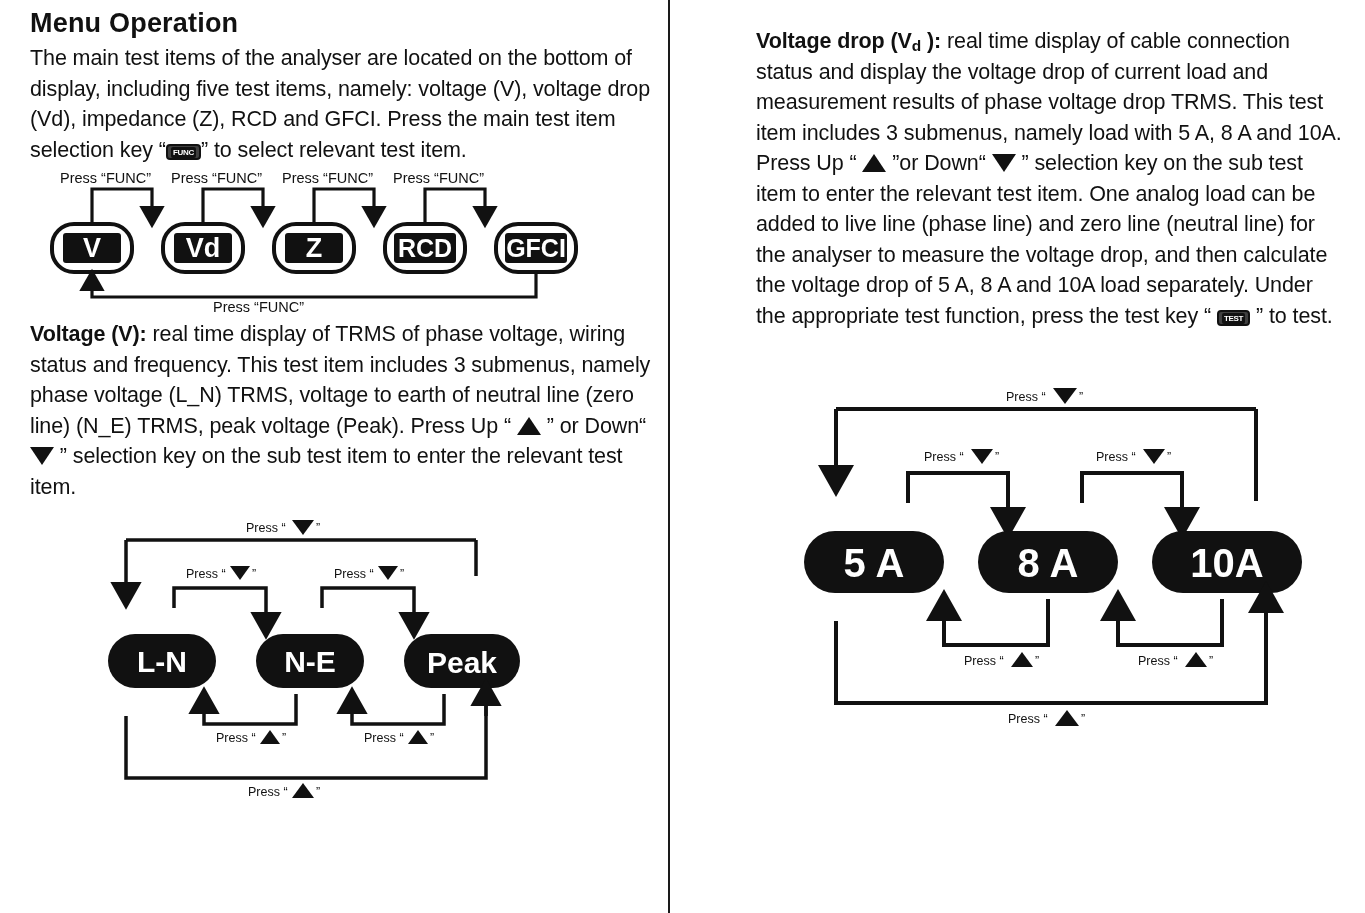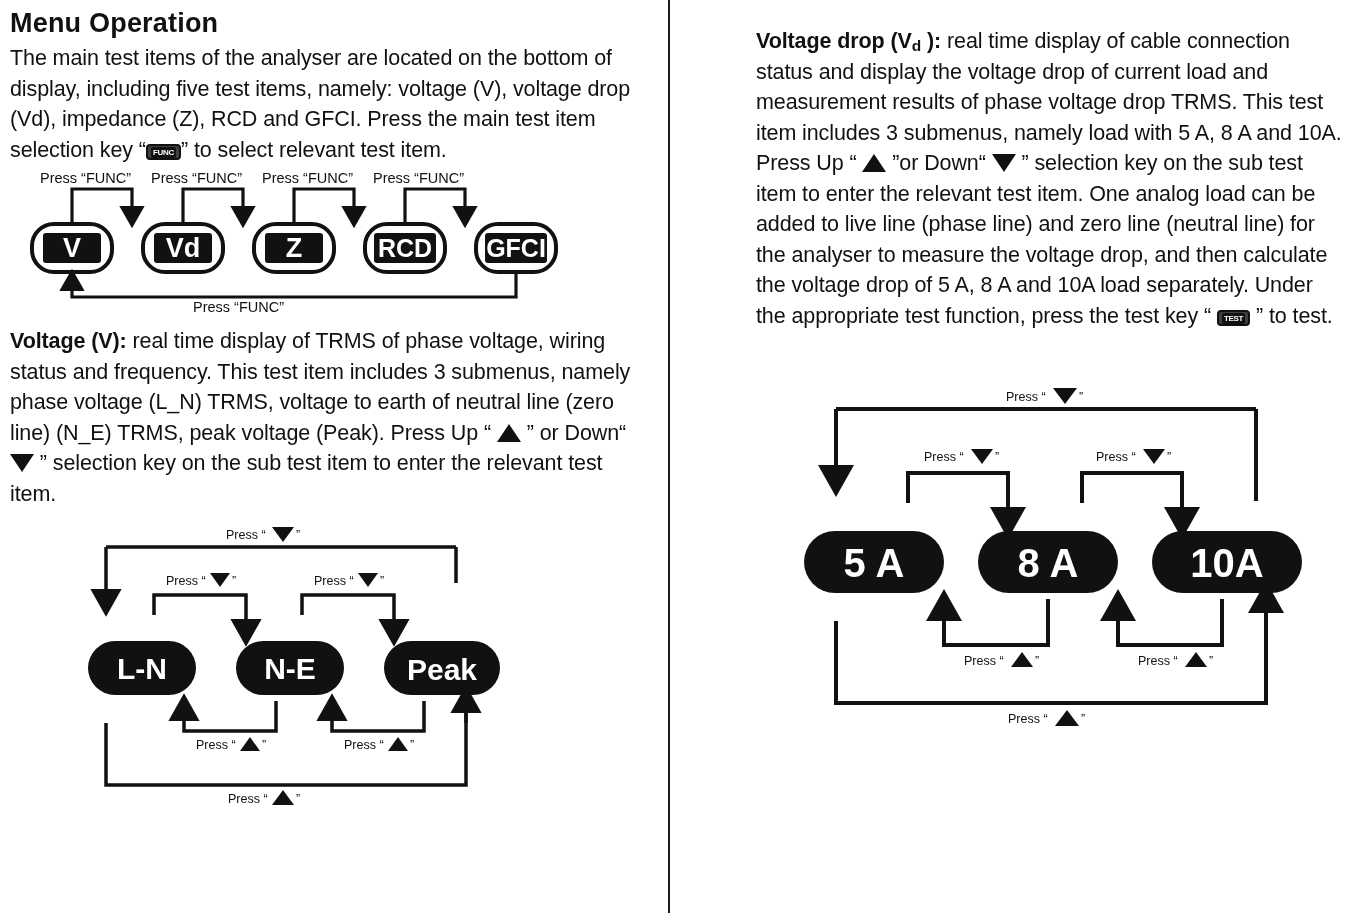--- a/index.html
+++ b/index.html
@@ -25,21 +25,21 @@
     left: 668px;
     top: 0px;
     width: 2px;
     height: 913px;
     background: #1a1a1a;
   }
   .col {
     position: absolute;
     top: 0;
   }
-  .col-left { left: 10px; width: 640px; }
+  .col-left { left: 30px; width: 640px; }
   .col-right { left: 748px; width: 600px; }
 
   h1.title {
     font-size: 27px;
     font-weight: bold;
     margin: 8px 0 4px 0;
     letter-spacing: 0.2px;
   }
   p.body {
     font-size: 21.5px;
@@ -169,21 +169,21 @@
           <rect x="466" y="55" width="80" height="48" rx="22" ry="22" fill="#fff" stroke="#111" stroke-width="4"></rect>
           <rect x="475" y="64" width="62" height="30" rx="3" fill="#111"></rect>
           <text x="506" y="88" text-anchor="middle" fill="#fff" font-size="25" font-weight="bold" font-family="Liberation Sans, sans-serif">GFCI</text>
         </g>
 
         <path d="M506,103 L506,128 L62,128 L62,112" stroke="#111" stroke-width="3.2" fill="none" marker-end="url(#ah)"></path>
         <text class="lbl" x="183" y="143">Press “FUNC”</text>
       </svg>
     </div>
 
-    <p class="body" style="margin-top:7px;">
+    <p class="body" style="margin-top:0;">
       <b>Voltage (V):</b><span> real time display of TRMS of phase
       voltage, wiring status and frequency. This test item
       includes 3 submenus, namely phase voltage (L_N)
       TRMS, voltage to earth of neutral line (zero line)
       (N_E) TRMS, peak voltage (Peak). Press Up “ </span><span class="tri-up"></span><span> ”
       or Down“ </span><span class="tri-down"></span><span> ” selection key on the sub test item to
       enter the relevant test item.</span>
     </p>
 
     <div class="diagram" style="margin-top:14px; margin-left:66px;">

